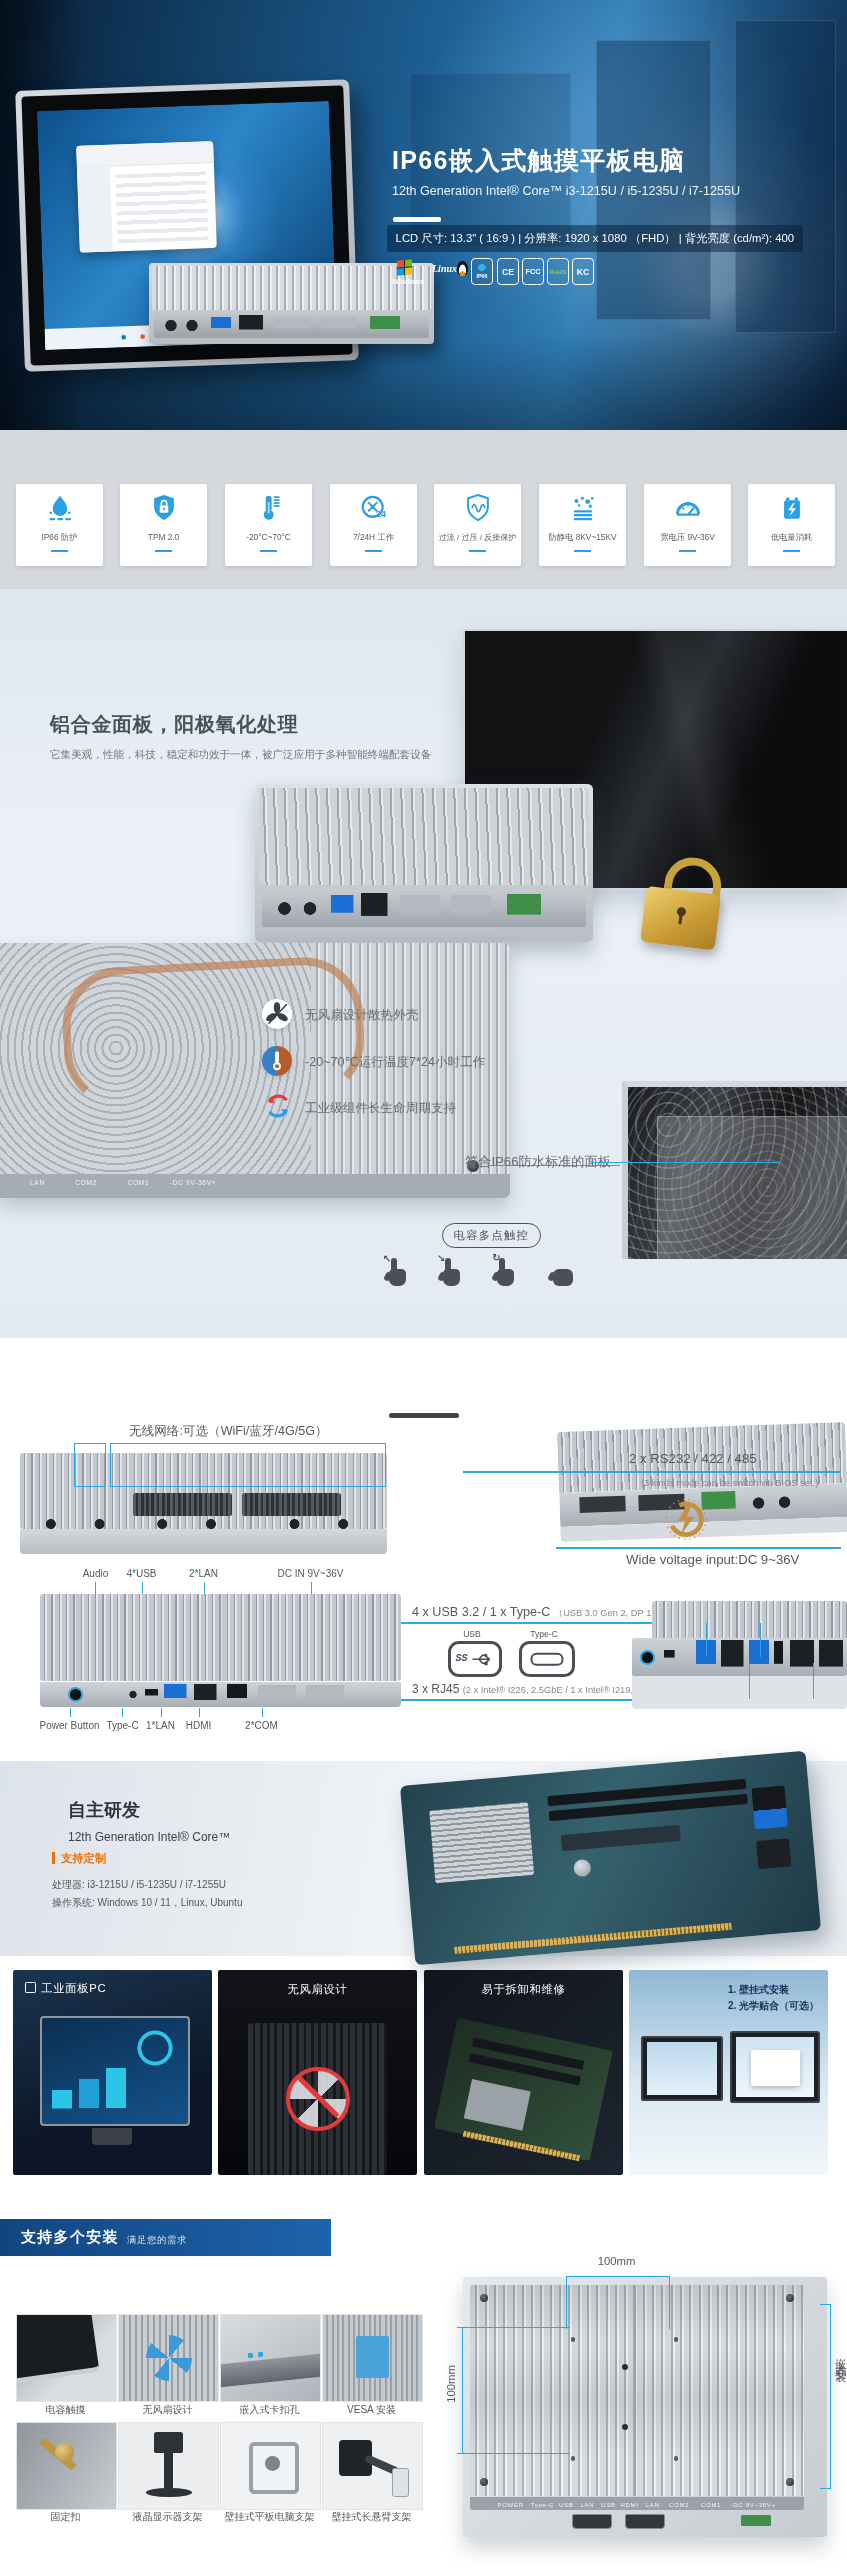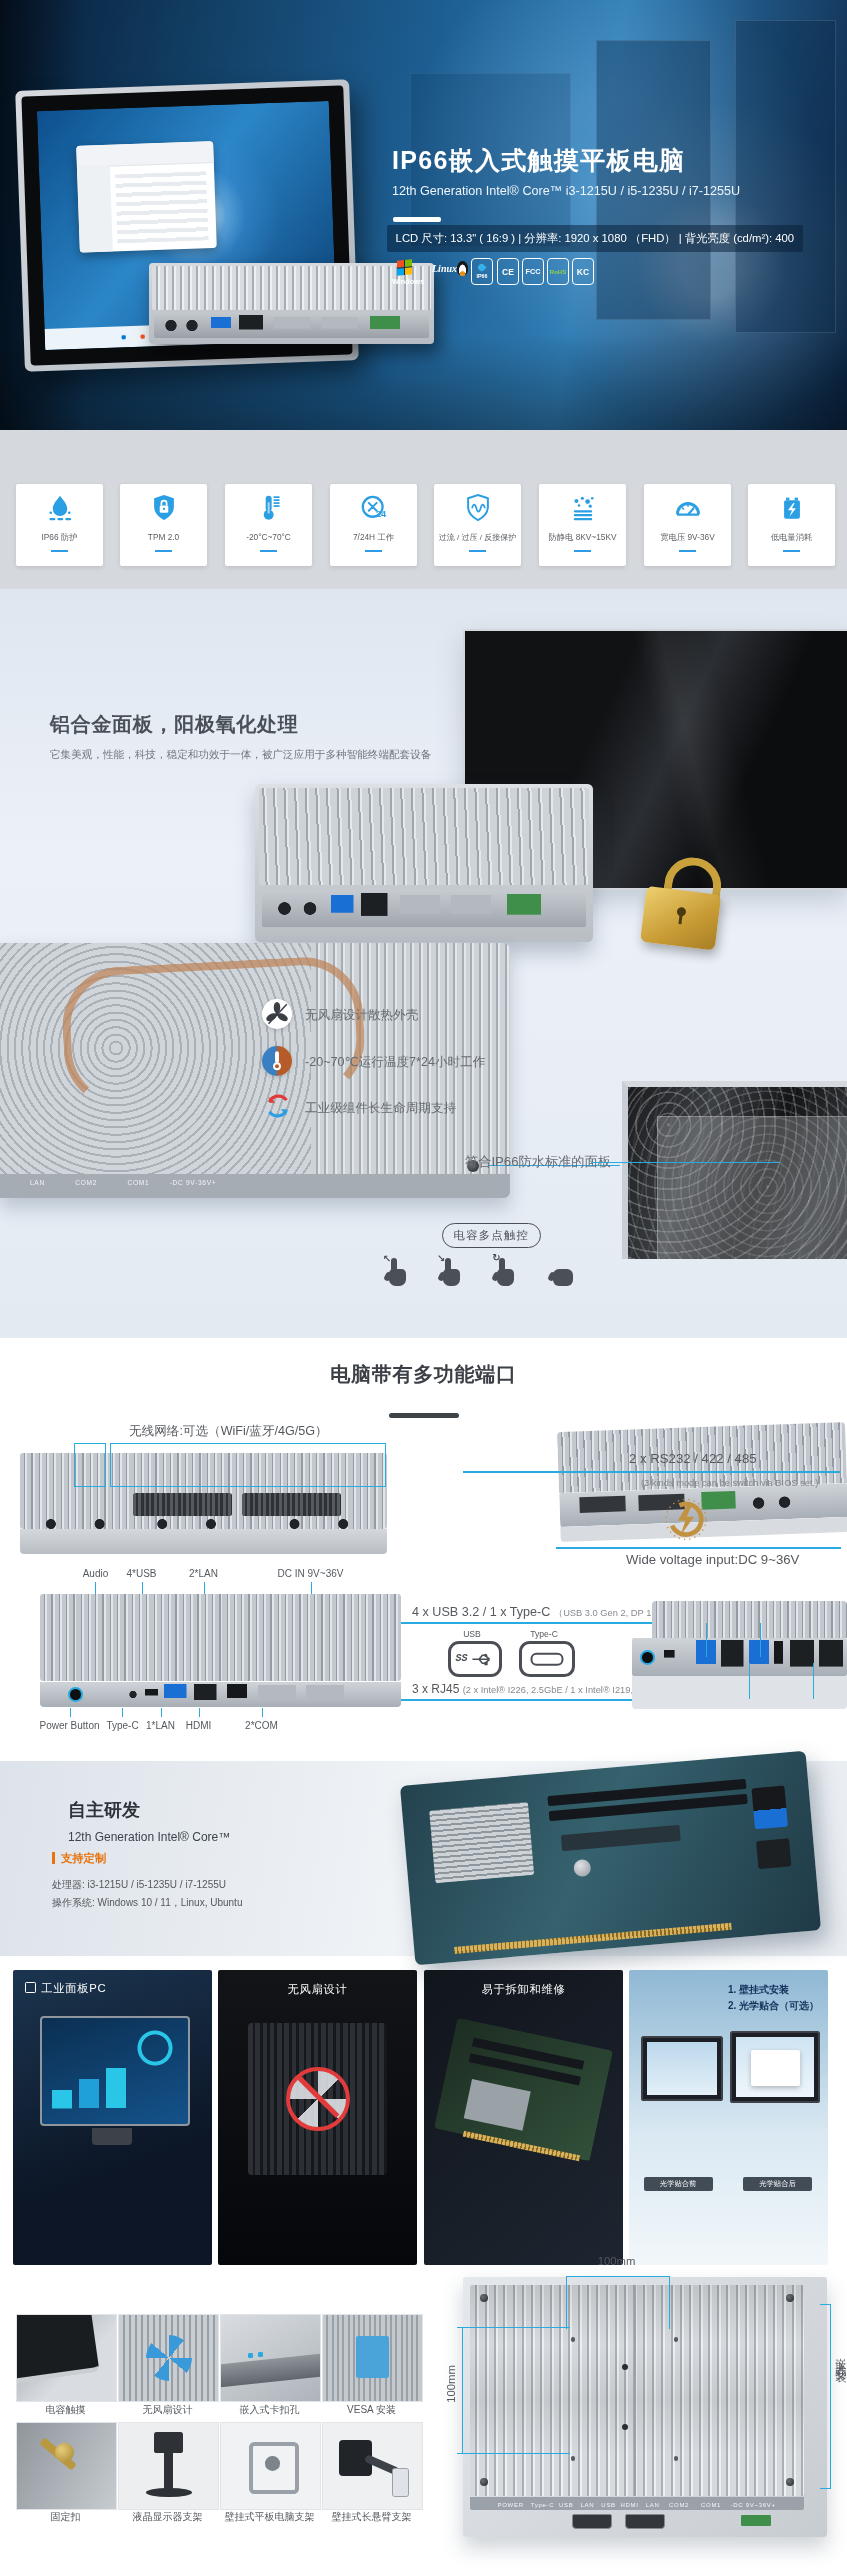--- a/index.html
+++ b/index.html
@@ -165,21 +165,21 @@
       background:linear-gradient(100deg,#dde3ea,#f2f5f8 55%,#e9edf2);}
   .mb{position:absolute;left:407px;top:6.6px;width:407px;height:180px;transform:rotate(-5deg);
       background:linear-gradient(120deg,#23424e,#35626e 45%,#1f3a46);border-radius:6.6px;
       box-shadow:6.6px 12px 22.5px rgba(40,60,80,.35);}
   .mbFins{position:absolute;left:26.5px;top:26.5px;width:99px;height:73px;border-radius:2.6px;
       background:repeating-linear-gradient(0deg,#cdd2d6 0 3.3px,#8f979e 3.3px 5.3px);}
   .mbDimm{position:absolute;width:199px;height:10px;background:#14181c;border-radius:2px;}
   .mbGold{position:absolute;left:40px;bottom:8px;width:278px;height:6.6px;
       background:repeating-linear-gradient(90deg,#d6b25e 0 2.6px,#8a6a25 2.6px 4px);}
   
-  .dcard{position:absolute;top:1970px;width:199px;height:295px;overflow:hidden;border-radius:2px;}
+  .dcard{position:absolute;top:1970px;width:199px;height:205px;overflow:hidden;border-radius:2px;}
   .dlab{position:absolute;color:#fff;font-size:11.3px;letter-spacing:0.7px;}
   
   .bluehead{position:absolute;left:0;top:2219px;width:331px;height:37px;
       background:linear-gradient(90deg,#12457f,#1e63ad);}
   .thumb{position:absolute;width:99px;height:86px;border:0.7px solid #e2e5e8;overflow:hidden;background:#f4f6f8;}
   .cap{position:absolute;width:99px;text-align:center;font-size:10px;color:#55595e;}
   .bigBack{position:absolute;left:463px;top:2277px;width:364px;height:260px;
       background:linear-gradient(135deg,#e5e8ec,#c7ccd1);border-radius:3.3px;box-shadow:0 10.6px 20px rgba(60,80,100,.25);}
   .bbFins{position:absolute;left:6.6px;top:8px;width:334px;height:211px;border-radius:2.6px;
       background:
@@ -421,21 +421,20 @@
     <div class="hand" style="left:491px;top:667px;">
         <span class="palm"></span>
         <span class="har" style="left:1.3px;top:-4px;">↻</span>
       </div>
     <div class="hand fist" style="left:547px;top:667px;">
         <span class="palm"></span>
       </div>
   </div>
 
   <div class="a" style="left:0;top:1339px;width:847px;height:422px;background:#fff;"></div>
-  <h2 class="a portsTitle c" style="left:225px;top:1361px;width:397px;margin:0;">电脑带有多功能端口</h2>
   <div class="a pdiv" style="left:389px;top:1413px;"></div>
 
   <span class="a" style="left:129px;top:1423px;font-size:12.6px;color:#55595e;">无线网络:可选（WiFi/蓝牙/4G/5G）</span>
 
   <div class="a dev finsH" style="left:20px;top:1453px;width:367px;height:76px;">
     <span class="grille" style="left:113px;top:40px;width:99px;"></span>
     <span class="grille" style="left:222px;top:40px;width:99px;"></span>
   </div>
   <div class="a" style="left:20px;top:1529px;width:367px;height:25px;border-radius:0 0 4px 4px;background:linear-gradient(#d4d8dc,#b9bec4);">
     <span class="a" style="left:10px;top:-10.6px;width:348px;height:12px;background:
@@ -606,20 +605,24 @@
       <span class="a" style="left:4px;top:4px;right:4px;bottom:4px;background:linear-gradient(#bcd8ec,#e3f0f8);"></span>
     </span>
     <span class="a" style="left:101px;top:61px;width:86px;height:68px;background:#1c2026;border:2px solid #3c4248;border-radius:2.6px;">
       <span class="a" style="left:4px;top:4px;right:4px;bottom:4px;background:linear-gradient(#cfe4f2,#eef6fb);"></span>
       <span class="a" style="left:18.5px;top:17px;width:49px;height:36px;background:#fff;border-radius:2px;box-shadow:0 2px 5.3px rgba(0,0,0,.25);"></span>
     </span>
     <span class="a c" style="left:14.6px;top:207px;width:69px;font-size:7.3px;color:#fff;background:rgba(25,35,48,.80);border-radius:2px;padding:2px 0;">光学贴合前</span>
     <span class="a c" style="left:114px;top:207px;width:69px;font-size:7.3px;color:#fff;background:rgba(25,35,48,.80);border-radius:2px;padding:2px 0;">光学贴合后</span>
   </div>
 
+  <div class="bluehead">
+    <span class="a" style="left:21px;top:8.6px;font-size:15px;font-weight:bold;color:#fff;letter-spacing:1.3px;">支持多个安装</span>
+    <span class="a" style="left:127px;top:14.6px;font-size:9.3px;color:rgba(255,255,255,.85);letter-spacing:0.7px;">满足您的需求</span>
+  </div>
 
   <div class="thumb" style="left:16px;top:2314px;background:linear-gradient(135deg,#9aa0a6,#d9dde1 60%);">
     <span class="a" style="left:-22.5px;top:-22.5px;width:99px;height:81px;background:#1a1d20;border-radius:6.6px;border-bottom:5.3px solid #c9ced3;transform:rotate(-8deg);"></span>
   </div>
   <div class="thumb" style="left:118px;top:2314px;background:repeating-linear-gradient(90deg,#c9ced3 0 4px,#999fa6 4px 6px);">
     <span class="a" style="left:26.5px;top:20px;width:46px;height:46px;border-radius:50%;background:conic-gradient(#3a9ad9 0 40deg,transparent 40deg 90deg,#3a9ad9 90deg 130deg,transparent 130deg 180deg,#3a9ad9 180deg 220deg,transparent 220deg 270deg,#3a9ad9 270deg 310deg,transparent 310deg);"></span>
   </div>
   <div class="thumb" style="left:220px;top:2314px;background:linear-gradient(150deg,#d9dde1,#aeb4ba);">
     <span class="a" style="left:-6.6px;top:44px;width:113px;height:22.5px;background:linear-gradient(#8f959b,#60666c);transform:rotate(-6deg);"></span>
     <span class="a" style="left:26.5px;top:38px;width:5.3px;height:5.3px;background:#2aa9e0;border-radius:1.3px;"></span>

